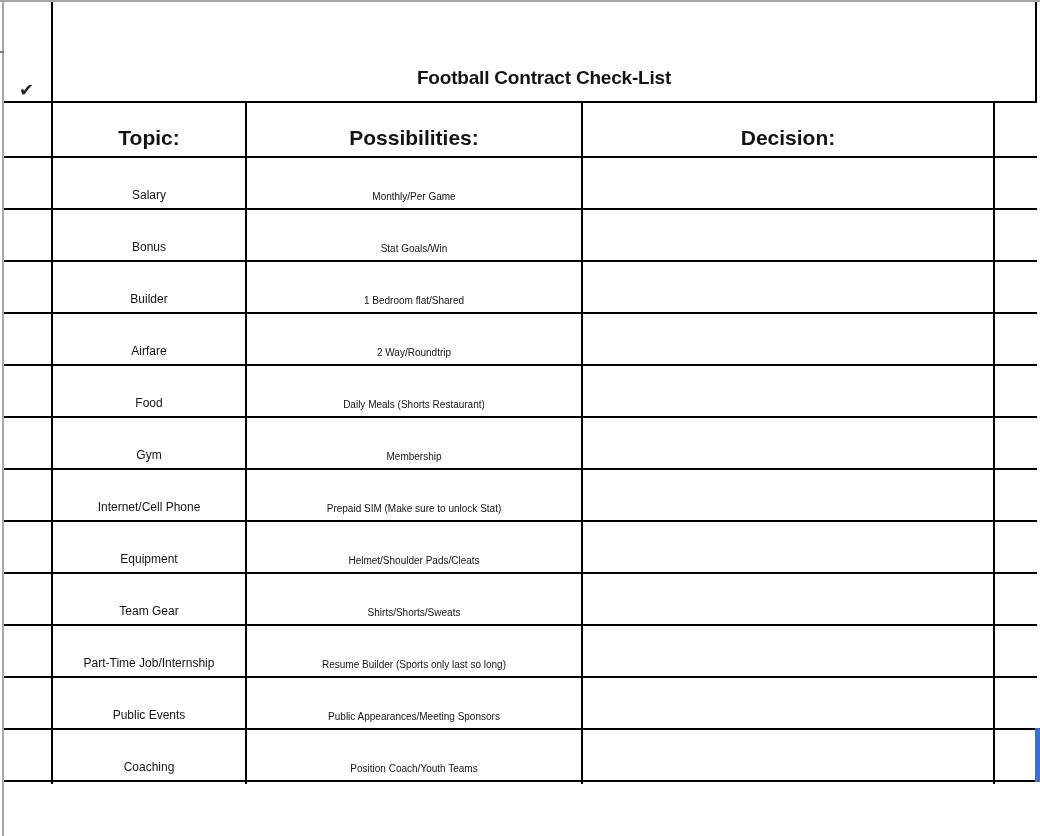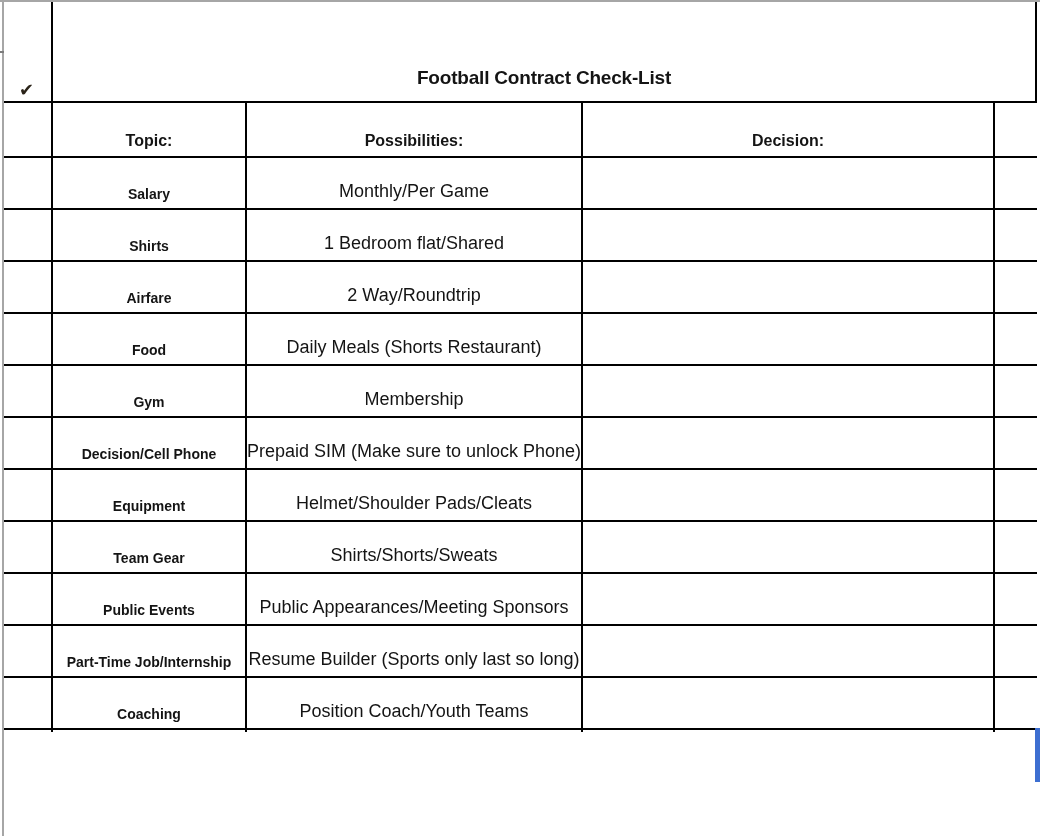--- a/index.html
+++ b/index.html
@@ -24,23 +24,23 @@
   .c1{width:194px;border-right:2px solid var(--border);}
   .c2{width:336px;border-right:2px solid var(--border);text-align:right;}
   .c3{width:412px;border-right:2px solid var(--border);}
   .row-title{height:103px;}
   .row-header{height:55px;}
   .row-data{height:52px;}
   .row-stub{height:2px;border-bottom:none;}
   .row-stub .cell{padding:0;}
   .title-cell{width:984px;border-right:2px solid var(--border);
         font-weight:bold;font-size:19px;padding-bottom:12px;letter-spacing:-0.2px;}
-  .hdr{font-weight:bold;font-size:16px;}
-  .topic{font-weight:bold;font-size:14px;}
-  .poss{font-weight:normal;font-size:18px;}
+  .hdr{font-weight:bold;font-size:21px;}
+  .topic{font-weight:normal;font-size:12px;}
+  .poss{font-weight:normal;font-size:10px;}
   .check-cell{justify-content:flex-start;padding-left:15px;padding-bottom:2px;}
   .checkmark{font-size:18px;line-height:1;color:#2a2318;font-style:normal;}
   .sel-bar{position:absolute;right:0;width:5px;height:54px;background:var(--sel);z-index:5;}
 </style>
 </head>
 <body>
 
 <div class="canvas">
 
   <div class="edge-top"></div>
@@ -65,21 +65,27 @@
 
     <div id="rows">
         <div class="row row-data">
     <div class="cell c0"></div>
     <div class="cell c1 topic">Salary</div>
     <div class="cell c2 poss">Monthly/Per Game</div>
     <div class="cell c3"></div>
   </div>
         <div class="row row-data">
     <div class="cell c0"></div>
-    <div class="cell c1 topic">Shirts</div>
+    <div class="cell c1 topic">Bonus</div>
+    <div class="cell c2 poss">Stat Goals/Win</div>
+    <div class="cell c3"></div>
+  </div>
+        <div class="row row-data">
+    <div class="cell c0"></div>
+    <div class="cell c1 topic">Builder</div>
     <div class="cell c2 poss">1 Bedroom flat/Shared</div>
     <div class="cell c3"></div>
   </div>
         <div class="row row-data">
     <div class="cell c0"></div>
     <div class="cell c1 topic">Airfare</div>
     <div class="cell c2 poss">2 Way/Roundtrip</div>
     <div class="cell c3"></div>
   </div>
         <div class="row row-data">
@@ -89,46 +95,46 @@
     <div class="cell c3"></div>
   </div>
         <div class="row row-data">
     <div class="cell c0"></div>
     <div class="cell c1 topic">Gym</div>
     <div class="cell c2 poss">Membership</div>
     <div class="cell c3"></div>
   </div>
         <div class="row row-data">
     <div class="cell c0"></div>
-    <div class="cell c1 topic">Decision/Cell Phone</div>
-    <div class="cell c2 poss">Prepaid SIM (Make sure to unlock Phone)</div>
+    <div class="cell c1 topic">Internet/Cell Phone</div>
+    <div class="cell c2 poss">Prepaid SIM (Make sure to unlock Stat)</div>
     <div class="cell c3"></div>
   </div>
         <div class="row row-data">
     <div class="cell c0"></div>
     <div class="cell c1 topic">Equipment</div>
     <div class="cell c2 poss">Helmet/Shoulder Pads/Cleats</div>
     <div class="cell c3"></div>
   </div>
         <div class="row row-data">
     <div class="cell c0"></div>
     <div class="cell c1 topic">Team Gear</div>
     <div class="cell c2 poss">Shirts/Shorts/Sweats</div>
     <div class="cell c3"></div>
   </div>
         <div class="row row-data">
     <div class="cell c0"></div>
-    <div class="cell c1 topic">Public Events</div>
-    <div class="cell c2 poss">Public Appearances/Meeting Sponsors</div>
+    <div class="cell c1 topic">Part-Time Job/Internship</div>
+    <div class="cell c2 poss">Resume Builder (Sports only last so long)</div>
     <div class="cell c3"></div>
   </div>
         <div class="row row-data">
     <div class="cell c0"></div>
-    <div class="cell c1 topic">Part-Time Job/Internship</div>
-    <div class="cell c2 poss">Resume Builder (Sports only last so long)</div>
+    <div class="cell c1 topic">Public Events</div>
+    <div class="cell c2 poss">Public Appearances/Meeting Sponsors</div>
     <div class="cell c3"></div>
   </div>
         <div class="row row-data">
     <div class="cell c0"></div>
     <div class="cell c1 topic">Coaching</div>
     <div class="cell c2 poss">Position Coach/Youth Teams</div>
     <div class="cell c3"></div>
   </div>
       </div>
 

